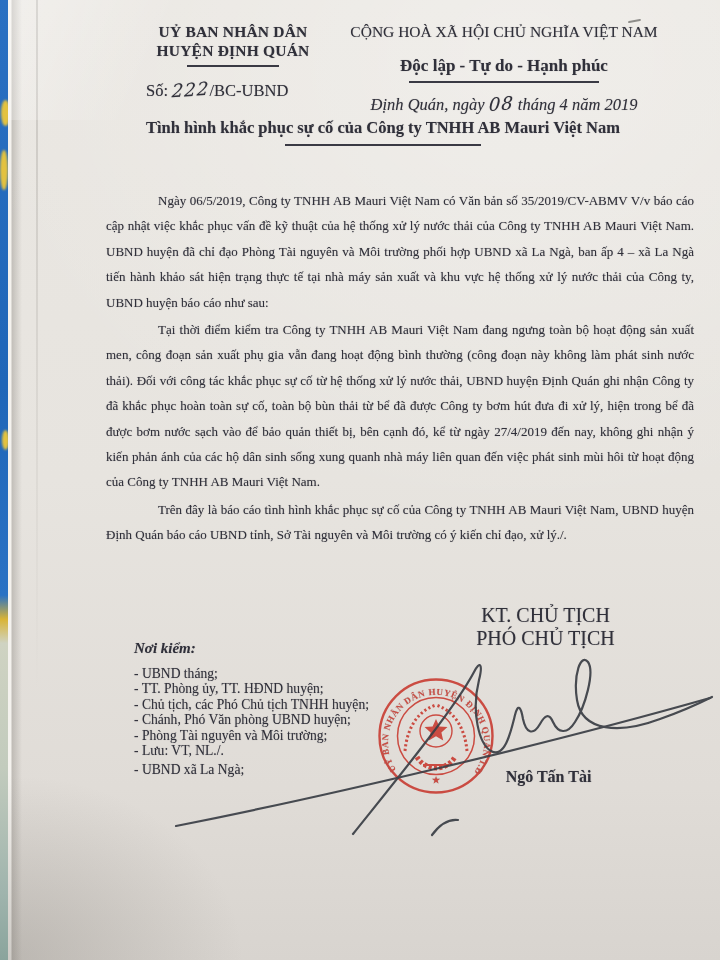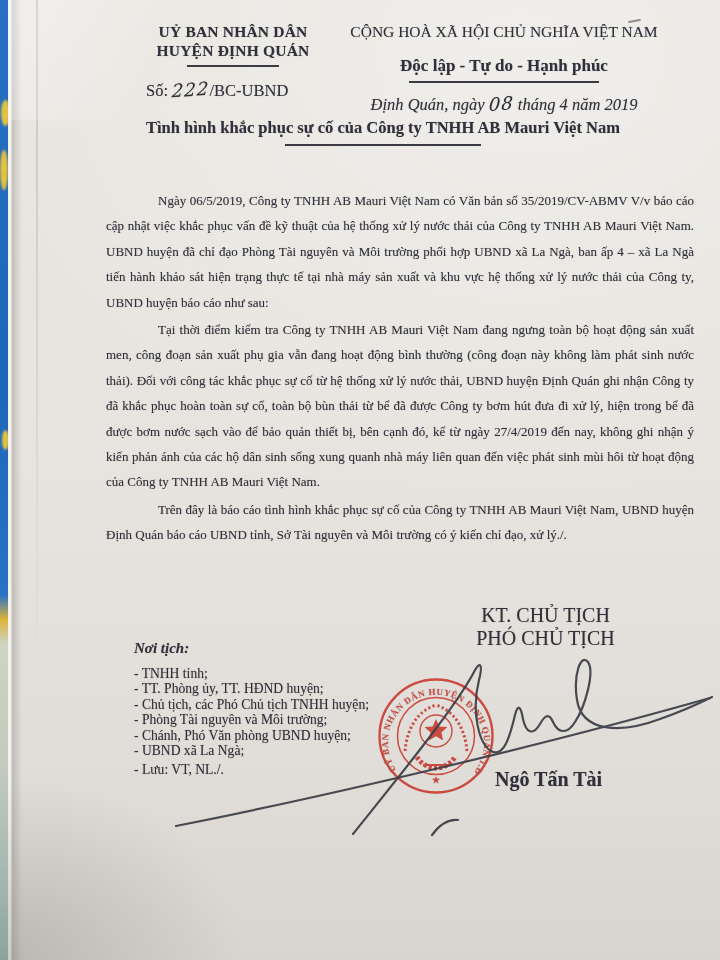--- a/index.html
+++ b/index.html
@@ -44,21 +44,21 @@
     font-size:13px;line-height:25.4px;text-align:justify;}
   #bodytext p{margin:0 0 2px 0;text-indent:52px;}
   
   #recipients{position:absolute;left:126px;top:640px;width:300px;}
   #rec-label{font-weight:bold;font-style:italic;font-size:15px;margin-bottom:9px;}
   .rec-item{font-size:13.6px;line-height:15.4px;}
   .rec-item:last-child{margin-top:4px;}
   #sign-block{position:absolute;left:440px;top:604px;width:195px;text-align:center;
     font-weight:normal;font-size:20px;line-height:23px;}
   #signer-name{position:absolute;left:458px;top:768px;width:165px;text-align:center;
-    font-weight:bold;font-size:20px;}
+    font-weight:bold;font-size:16px;}
   
   #stamp-svg{position:absolute;left:347px;top:655px;opacity:.88;}
   #sig-svg{position:absolute;left:140px;top:638px;}
   #corner-dash{position:absolute;left:620px;top:20px;width:13px;height:2px;background:#8e8d8a;
     transform:rotate(-10deg);border-radius:1px;}
   .stamp-txt{font-family:"Liberation Serif",serif;font-weight:bold;}
 </style>
 </head>
 <body>
 
@@ -100,28 +100,28 @@
       <div class="title-rule"></div>
     </div>
 
     <div id="bodytext">
       <p>Ngày 06/5/2019, Công ty TNHH AB Mauri Việt Nam có Văn bản số 35/2019/CV-ABMV V/v báo cáo cập nhật việc khắc phục vấn đề kỹ thuật của hệ thống xử lý nước thải của Công ty TNHH AB Mauri Việt Nam. UBND huyện đã chỉ đạo Phòng Tài nguyên và Môi trường phối hợp UBND xã La Ngà, ban ấp 4 – xã La Ngà tiến hành khảo sát hiện trạng thực tế tại nhà máy sản xuất và khu vực hệ thống xử lý nước thải của Công ty, UBND huyện báo cáo như sau:</p>
       <p>Tại thời điểm kiểm tra Công ty TNHH AB Mauri Việt Nam đang ngưng toàn bộ hoạt động sản xuất men, công đoạn sản xuất phụ gia vẫn đang hoạt động bình thường (công đoạn này không làm phát sinh nước thải). Đối với công tác khắc phục sự cố từ hệ thống xử lý nước thải, UBND huyện Định Quán ghi nhận Công ty đã khắc phục hoàn toàn sự cố, toàn bộ bùn thải từ bể đã được Công ty bơm hút đưa đi xử lý, hiện trong bể đã được bơm nước sạch vào để bảo quản thiết bị, bên cạnh đó, kể từ ngày 27/4/2019 đến nay, không ghi nhận ý kiến phản ánh của các hộ dân sinh sống xung quanh nhà máy liên quan đến việc phát sinh mùi hôi từ hoạt động của Công ty TNHH AB Mauri Việt Nam.</p>
       <p>Trên đây là báo cáo tình hình khắc phục sự cố của Công ty TNHH AB Mauri Việt Nam, UBND huyện Định Quán báo cáo UBND tỉnh, Sở Tài nguyên và Môi trường có ý kiến chỉ đạo, xử lý./.</p>
     </div>
 
     <div id="recipients">
-      <div id="rec-label">Nơi tịch:</div>
-      <div class="rec-item">- TNHH tỉnh;</div>
+      <div id="rec-label">Nơi kiểm:</div>
+      <div class="rec-item">- UBND tháng;</div>
       <div class="rec-item">- TT. Phòng ủy, TT. HĐND huyện;</div>
       <div class="rec-item">- Chủ tịch, các Phó Chủ tịch TNHH huyện;</div>
+      <div class="rec-item">- Chánh, Phó Văn phòng UBND huyện;</div>
       <div class="rec-item">- Phòng Tài nguyên và Môi trường;</div>
-      <div class="rec-item">- Chánh, Phó Văn phòng UBND huyện;</div>
+      <div class="rec-item">- Lưu: VT, NL./.</div>
       <div class="rec-item">- UBND xã La Ngà;</div>
-      <div class="rec-item">- Lưu: VT, NL./.</div>
     </div>
 
     <div id="sign-block">
       <div>KT. CHỦ TỊCH</div>
       <div>PHÓ CHỦ TỊCH</div>
     </div>
 
     <svg id="stamp-svg" width="162" height="162" viewBox="0 0 162 162">
       <g stroke="#c8382e" fill="none" stroke-width="2.4">
         <circle cx="81" cy="81" r="56.5"></circle>

